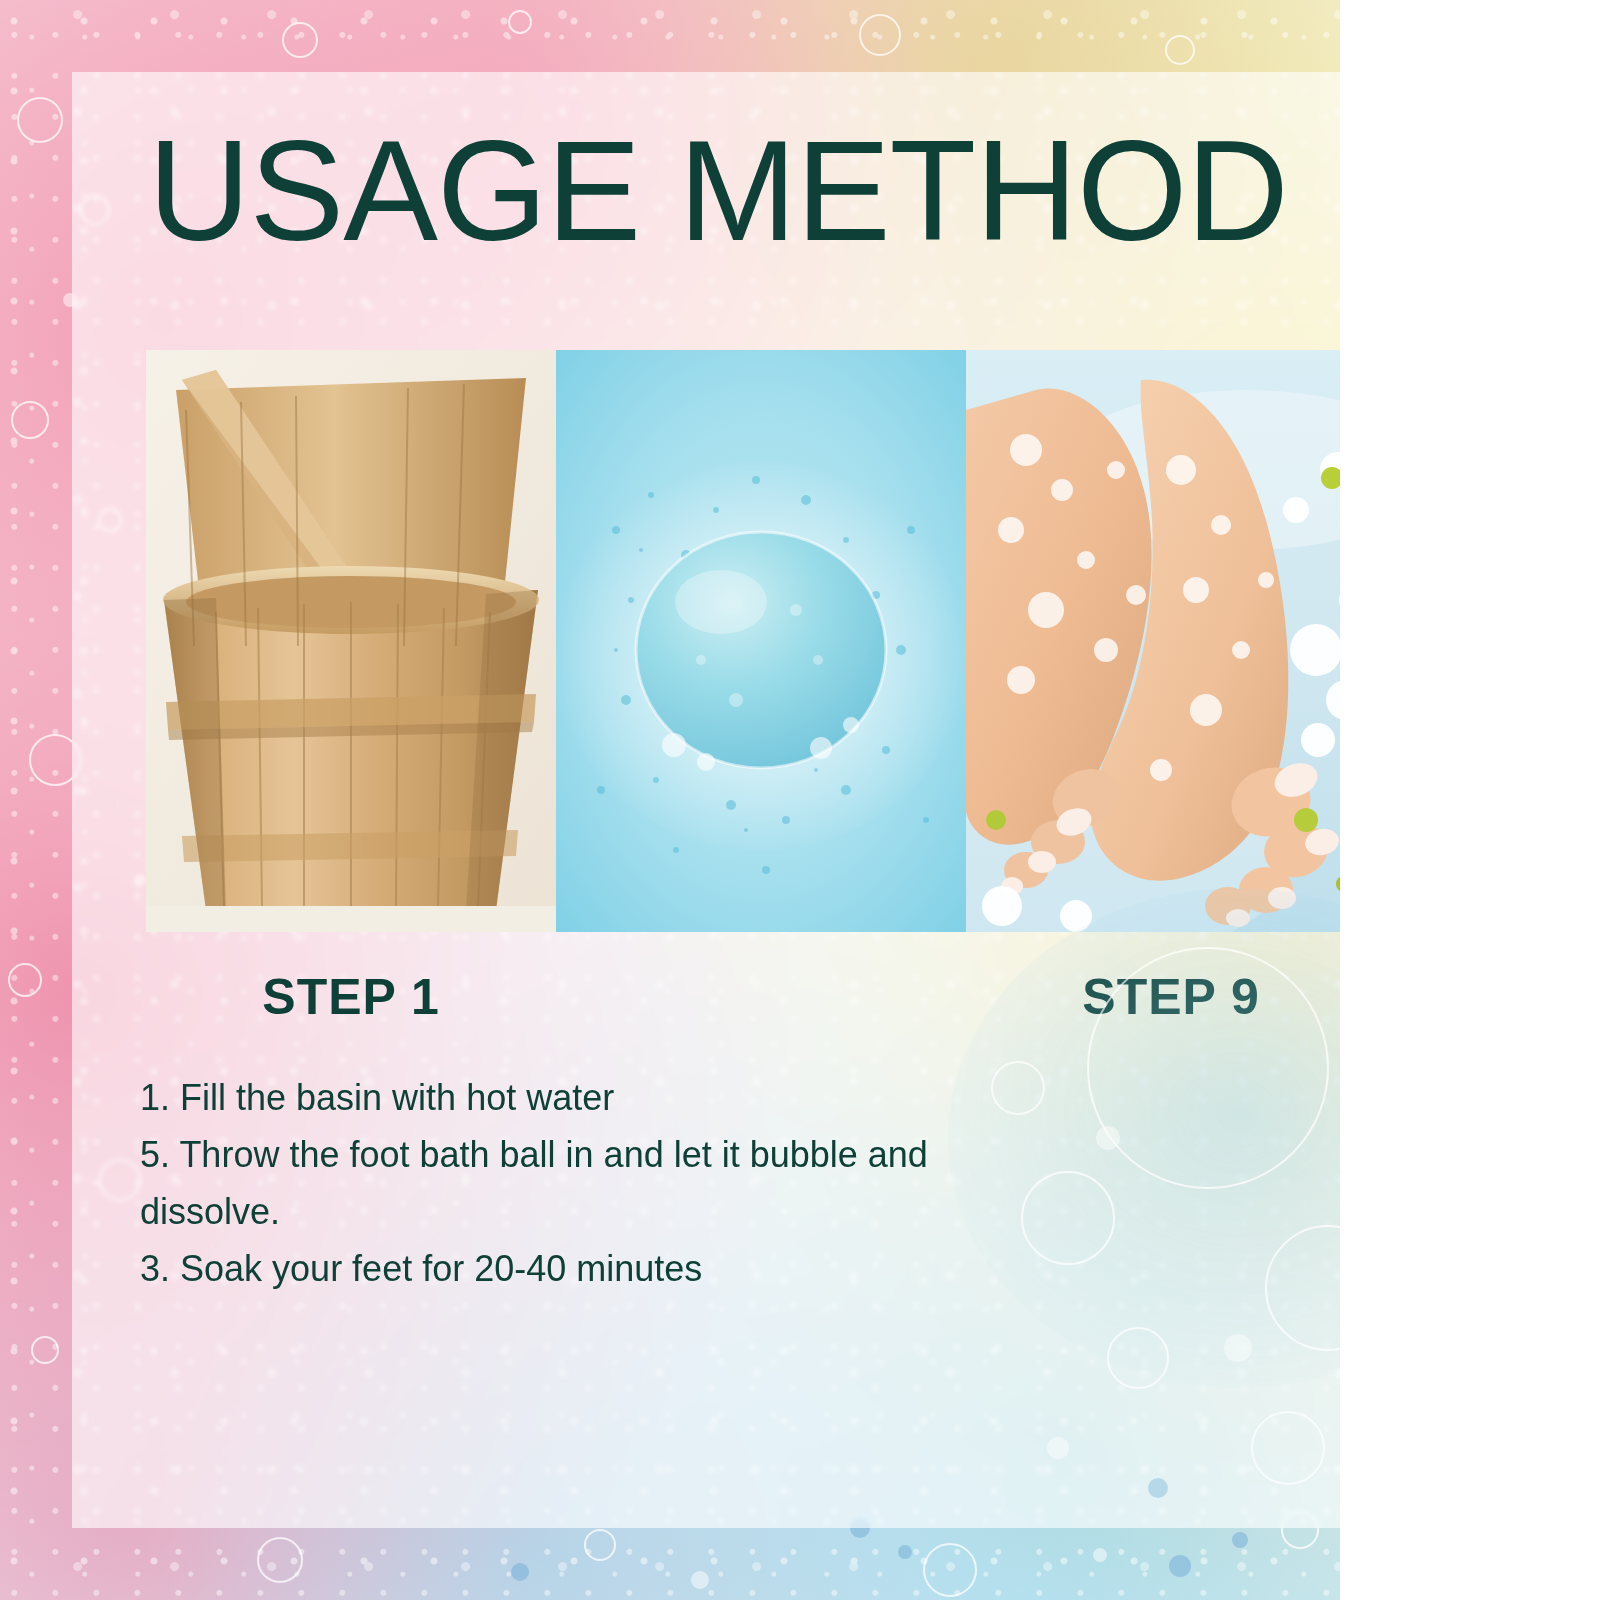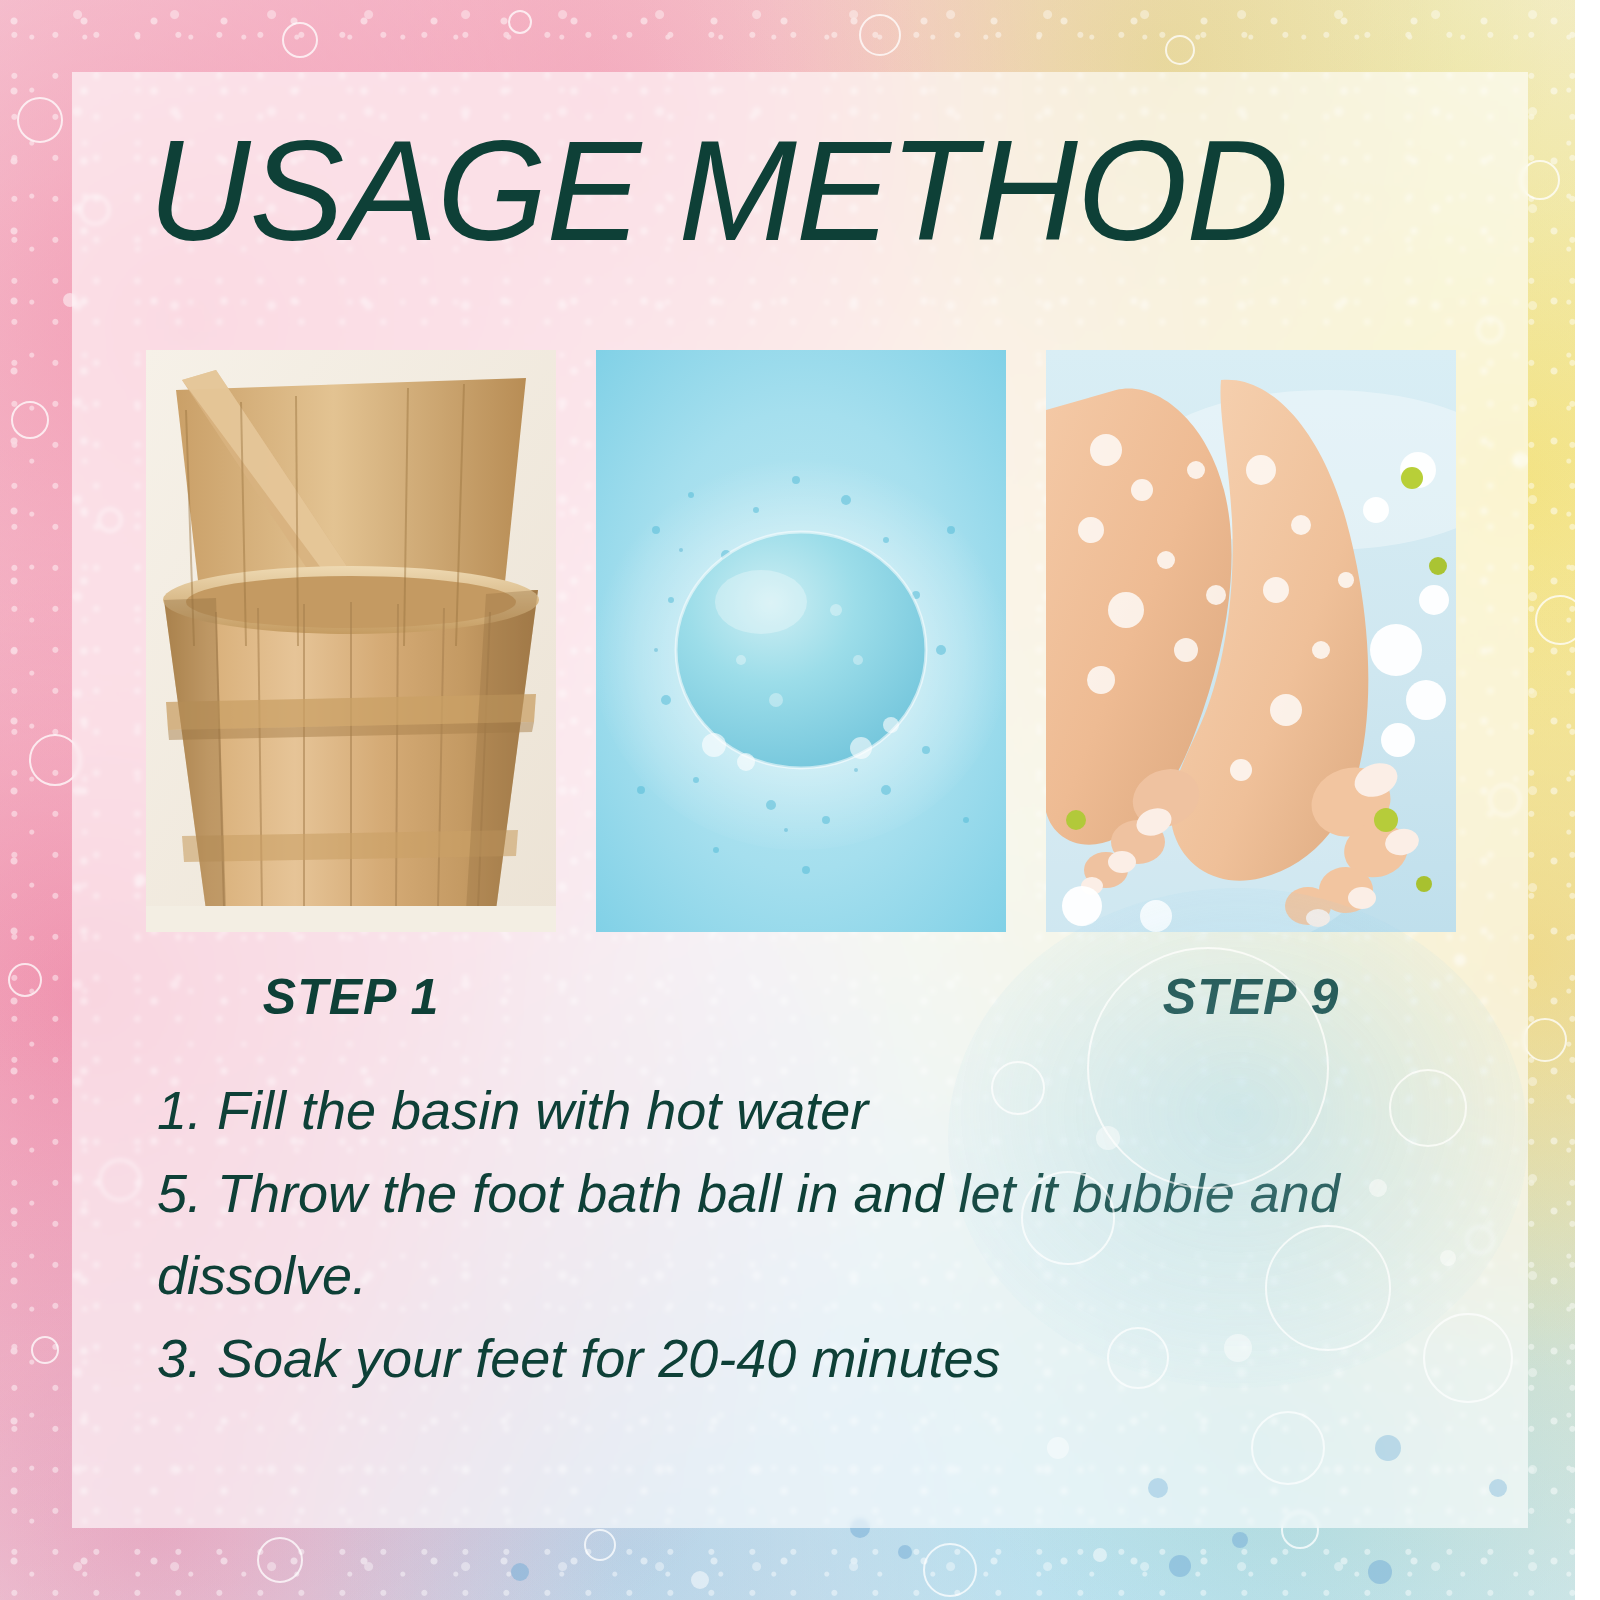--- a/index.html
+++ b/index.html
@@ -10,25 +10,24 @@
   body {
     width: 1600px;
     height: 1600px;
     overflow: hidden;
     font-family: "Liberation Sans", sans-serif;
   }
 
   
   .page {
     position: relative;
-    width: 1575px;
+    width: 1340px;
     height: 1600px;
     overflow: hidden;
     background: #f4e6ea;
-    font-style: italic;
   }
   .bg-base {
     position: absolute;
     inset: 0;
     background:
       radial-gradient(circle at 12% 20%, rgba(242,150,175,0.85) 0%, rgba(242,150,175,0.35) 22%, rgba(255,255,255,0) 42%),
       radial-gradient(circle at 6% 62%, rgba(236,120,155,0.75) 0%, rgba(236,120,155,0.25) 26%, rgba(255,255,255,0) 46%),
       radial-gradient(circle at 38% 6%, rgba(244,168,190,0.8) 0%, rgba(244,168,190,0.25) 25%, rgba(255,255,255,0) 48%),
       radial-gradient(circle at 74% 4%, rgba(226,224,140,0.85) 0%, rgba(226,224,140,0.25) 20%, rgba(255,255,255,0) 40%),
       radial-gradient(circle at 96% 30%, rgba(246,226,120,0.9) 0%, rgba(246,226,120,0.3) 25%, rgba(255,255,255,0) 48%),
@@ -81,21 +80,20 @@
     white-space: nowrap;
   }
 
   
   .steps {
     position: absolute;
     left: 74px;
     top: 278px;
     width: 1310px;
     display: flex;
-    justify-content: space-between;
   }
   .step {
     width: 410px;
   }
   .thumb {
     width: 410px;
     height: 582px;
     overflow: hidden;
     position: relative;
     background: #ffffff;
@@ -107,25 +105,25 @@
     font-size: 50px;
     font-weight: bold;
     color: #0e4037;
     letter-spacing: 1px;
     font-family: "Liberation Sans", sans-serif;
   }
 
   
   .instructions {
     position: absolute;
-    left: 85px;
+    left: 68px;
     top: 1000px;
     width: 1330px;
     color: #0e4037;
-    font-size: 54px;
+    font-size: 36px;
     line-height: 1.42;
     font-family: "Liberation Sans", sans-serif;
   }
   .instructions .line {
     margin-bottom: 6px;
   }
 
   
   .card-bubble-overlay {
     position: absolute;

